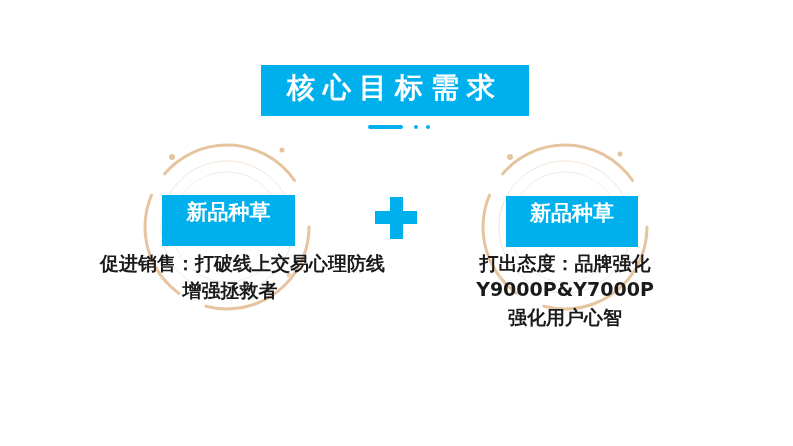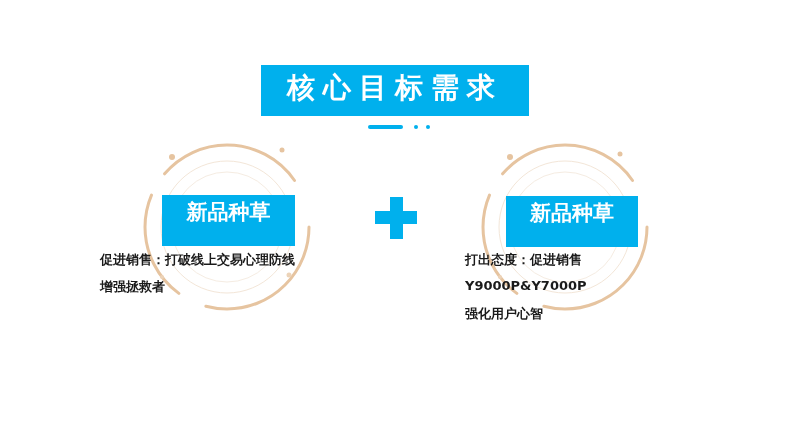--- a/index.html
+++ b/index.html
@@ -5,21 +5,21 @@
   html, body { margin:0; padding:0; }
   body { width:793px; height:446px; background:#ffffff; position:relative; overflow:hidden;
          font-family: "DejaVu Sans", "Liberation Sans", sans-serif; }
   .title-box { position:absolute; left:261px; top:65px; width:268px; height:51px; background:#00b0ed;
                color:#fff; font-size:28px; font-weight:bold; letter-spacing:8px; text-align:center; line-height:45px; }
   .deco-bar { position:absolute; left:368px; top:125px; width:35px; height:4px; border-radius:2px; background:#00b0ed; }
   .deco-dot { position:absolute; top:125px; width:4px; height:4px; border-radius:50%; background:#00b0ed; }
   .ring-svg { position:absolute; }
   .tag { position:absolute; height:51px; background:#00b0ed; color:#fff; font-size:21px; font-weight:bold;
          text-align:center; line-height:35px; }
-  .desc { position:absolute; color:#1a1a1a; font-size:13px; font-weight:bold; text-align:left; white-space:nowrap; }
+  .desc { position:absolute; color:#1a1a1a; font-size:19px; font-weight:bold; text-align:center; white-space:nowrap; }
   .plus-v { position:absolute; left:390px; top:197px; width:13px; height:42px; background:#00b0ed; }
   .plus-h { position:absolute; left:375px; top:211px; width:42px; height:13px; background:#00b0ed; }
 </style>
 </head>
 <body>
 
 <div class="title-box">核心目标需求</div>
 <div class="deco-bar"></div>
 <div class="deco-dot" style="left:414px"></div>
 <div class="deco-dot" style="left:426px"></div>
@@ -44,15 +44,15 @@
 
 <svg class="ring-svg" style="left:470px;top:132px" width="190" height="190">
   <circle cx="95" cy="95" r="82" fill="none" stroke="#e6c4a0" stroke-width="3" stroke-dasharray="150 30 110 25 150 50" stroke-linecap="round"></circle>
   <circle cx="95" cy="95" r="66" fill="none" stroke="#f3e6d8" stroke-width="1"></circle>
   <circle cx="95" cy="95" r="55" fill="none" stroke="#f5ece2" stroke-width="1"></circle>
   <circle cx="40" cy="25" r="3" fill="#e6c4a0"></circle>
   <circle cx="150" cy="22" r="2.5" fill="#e6c4a0"></circle>
   <circle cx="30" cy="145" r="2" fill="#ecd3b8"></circle>
 </svg>
 <div class="tag" style="left:506px;top:196px;width:132px">新品种草</div>
-<div class="desc" style="left:465px;top:251px;width:200px">打出态度：促进销售</div>
+<div class="desc" style="left:465px;top:251px;width:200px">打出态度：品牌强化</div>
 <div class="desc" style="left:465px;top:278px;width:200px">Y9000P&amp;Y7000P</div>
 <div class="desc" style="left:465px;top:305px;width:200px">强化用户心智</div>
 
 </body></html>

